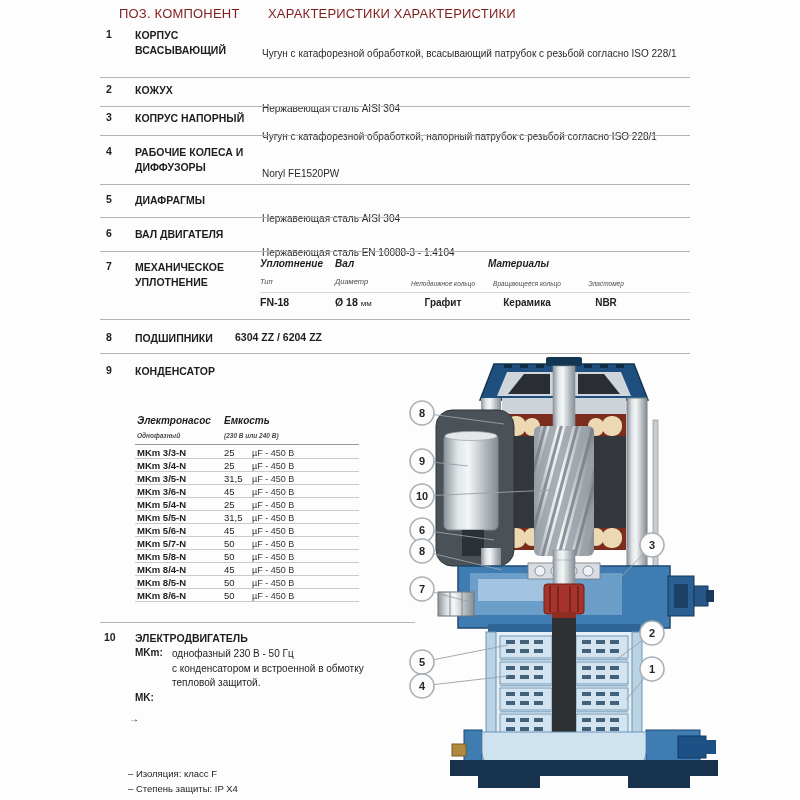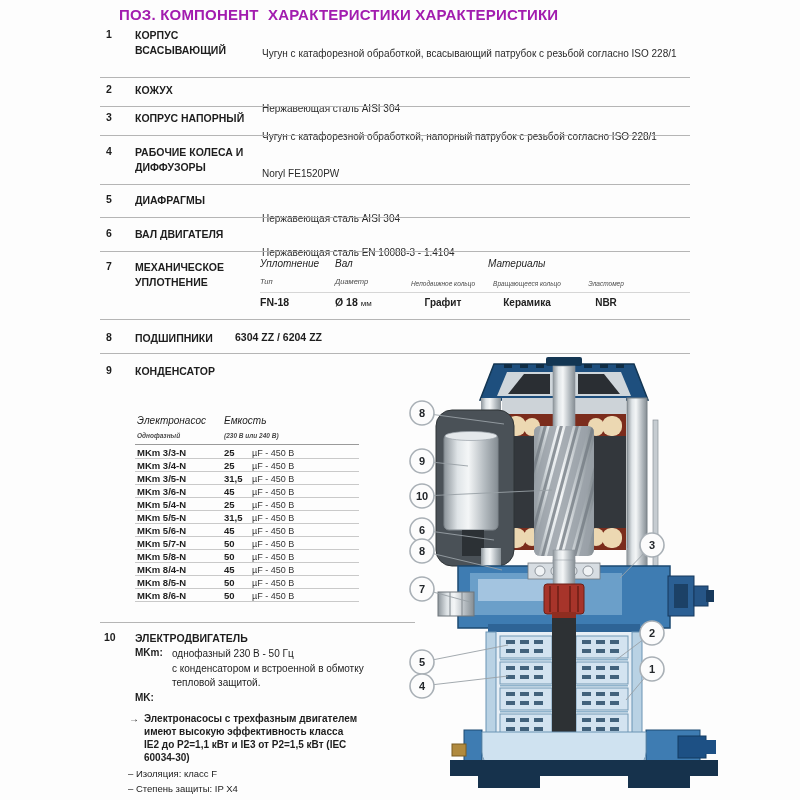--- a/index.html
+++ b/index.html
@@ -4,36 +4,36 @@
 <style>
   * { box-sizing: border-box; margin: 0; padding: 0; }
   html,body { margin:0; }
   body {
     width: 800px; height: 800px;
     font-family: "Liberation Sans", sans-serif;
     color: #1d1d1d; background: #fdfdfd;
   }
   .page { position: relative; width: 800px; height: 800px; background:#fdfdfd; overflow:hidden; }
   .abs { position: absolute; }
-  .hdr { color: #a21caf; font-weight: bold; font-size: 15px; letter-spacing: .2px; }
+  .hdr { color: #7f1d1d; font-weight: normal; font-size: 13px; letter-spacing: .2px; }
   .num { font-weight: bold; font-size: 10.5px; }
   .name { font-weight: bold; font-size: 10.5px; line-height: 1.4; }
   .desc { font-size: 10px; color: #2a2a2a; white-space: nowrap; margin-top: 18px; }
   .desc-b { font-size: 10.5px; font-weight: bold; color:#1d1d1d; }
   .div { background: #b5b5b5; height: 1px; }
   .div-lt { background: #d6d6d6; height: 1px; }
-  .it-b { font-style: italic; font-weight: normal; font-size: 10px; }
+  .it-b { font-style: italic; font-weight: bold; font-size: 10px; }
   .it-s { font-style: italic; font-size: 6.5px; color: #4a4a4a; white-space: nowrap; }
   .ctr { text-align: center; }
   .val { font-size: 10px; color:#222;font-weight:bold; }
   .unit-sm { font-size: 8px; font-weight: normal; }
   .cap-table { position:absolute; left:135px; top:446px; width:224px; }
   .cap-row { position:relative; height:13px; border-bottom:1px solid #c9c9c9; }
   .cap-model { position:absolute; left:2px; top:1px; font-weight:bold; font-size:9.5px; }
-  .cap-val { position:absolute; left:89px; top:1px; font-weight:bold; font-size:9.5px;text-align:center; }
+  .cap-val { position:absolute; left:89px; top:1px; font-weight:normal; font-size:9.5px;text-align:center; }
   .cap-unit { position:absolute; left:117px; top:1.5px; font-size:9px; color:#333; }
   .pre { white-space: pre-line; }
   .mlabel { font-weight:bold; font-size:10px; }
   .mtext { font-size:10px; line-height:1.45; }
   .note { font-weight:bold; font-size:10px; line-height:1.3; }
   .foot { font-size:9.5px; color:#222; }
   svg { position:absolute; left:0; top:0; }
   .leader { stroke:#98a0a6; stroke-width:0.9; fill:none; }
   .callout-circle { fill:#fcfcfc; stroke:#a9b0b6; stroke-width:1.6; }
   .callout-num { font-family:"Liberation Sans",sans-serif; font-size:11px; font-weight:bold; fill:#23272b; text-anchor:middle; }
@@ -179,24 +179,20 @@
   <div class="abs num" style="left:104px;top:631px">10</div>
   <div class="abs name" style="left:135px;top:631px">ЭЛЕКТРОДВИГАТЕЛЬ</div>
 
   <div class="abs mlabel" style="left:135px;top:647px">MKm:</div>
   <div class="abs mtext pre" style="left:172px;top:647px;width:250px">однофазный 230 В - 50 Гц
 с конденсатором и встроенной в обмотку
 тепловой защитой.</div>
   <div class="abs mlabel" style="left:135px;top:692px">MK:</div>
 
   <div class="abs note" style="left:129px;top:712px;width:13px">→</div>
-  <div class="abs note pre" style="left:144px;top:712px;width:268px">Электронасосы с трехфазным двигателем
-имеют высокую эффективность класса
-IE2 до P2=1,1 кВт и IE3 от P2=1,5 кВт (IEC
-60034-30)</div>
 
   <div class="abs foot" style="left:128px;top:768px">– Изоляция: класс F</div>
   <div class="abs foot" style="left:128px;top:783px">– Степень защиты: IP X4</div>
 
   <svg id="pump-svg" width="800" height="800" viewBox="0 0 800 800">
     <defs>
       <linearGradient id="steelH" x1="0" y1="0" x2="1" y2="0">
         <stop offset="0" stop-color="#8d959b"></stop>
         <stop offset="0.25" stop-color="#dfe4e7"></stop>
         <stop offset="0.45" stop-color="#f4f6f7"></stop>

